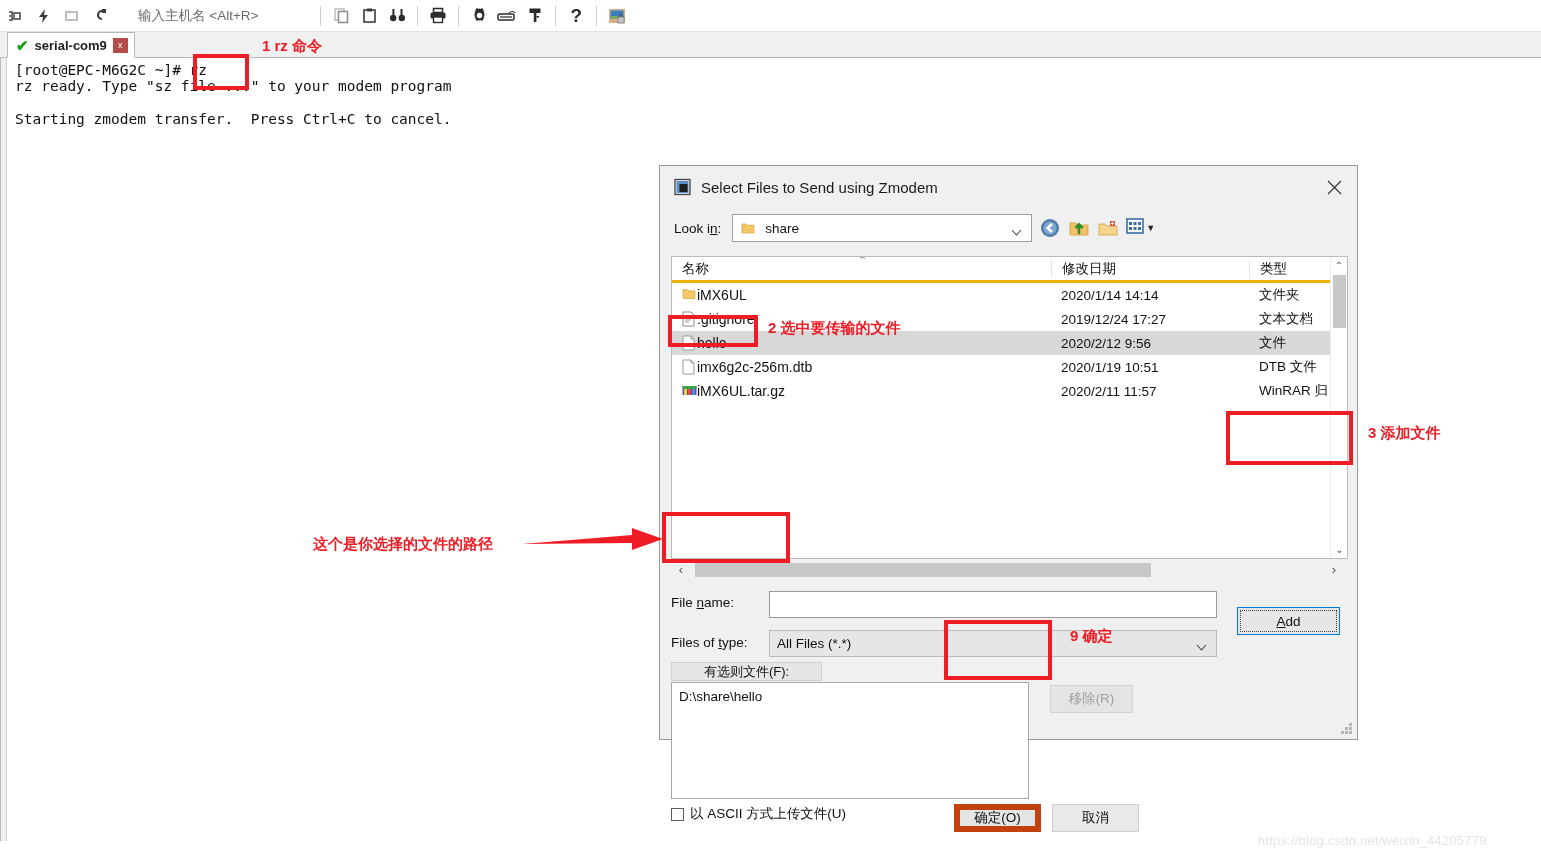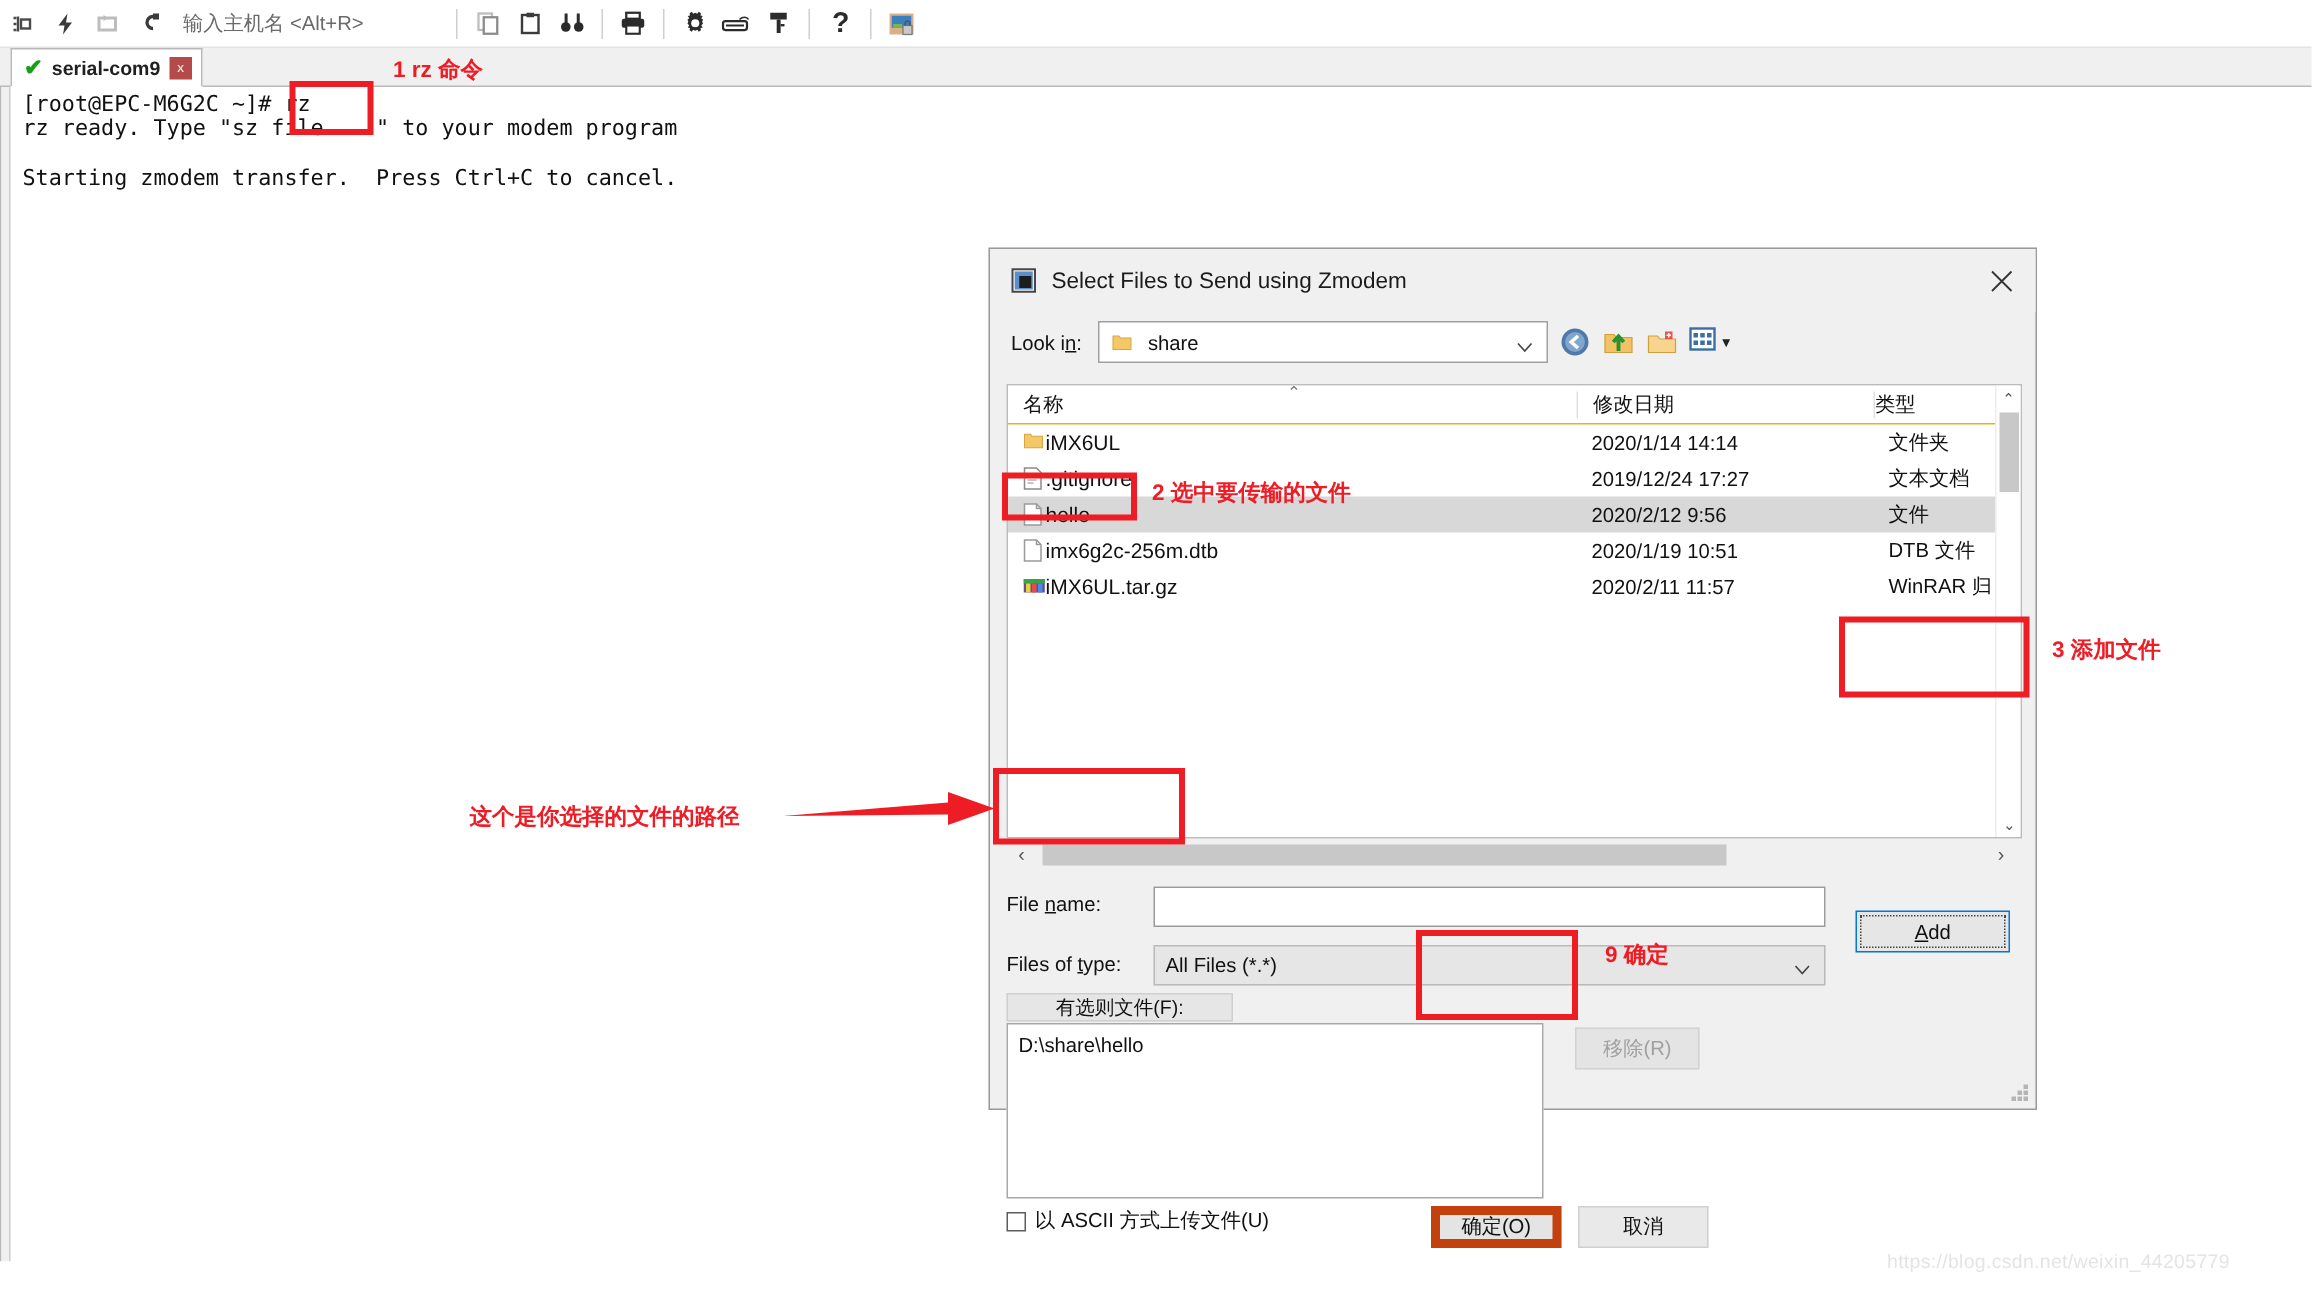--- a/index.html
+++ b/index.html
@@ -21,21 +21,21 @@
   }
   .tb-icon {
     width:28px; height:28px;
     display:flex; align-items:center; justify-content:center;
     color:#4a4a4a;
     flex:0 0 auto;
   }
   .tb-icon svg { display:block; }
   .tb-sep { width:1px; height:20px; background:#cfcfcf; margin:0 6px; flex:0 0 auto; }
   #host-input {
-    color:#6a6a6a; font-size:13.5px; margin-left:8px; white-space:nowrap;
+    color:#6a6a6a; font-size:13.5px; margin-left:24px; white-space:nowrap;
     font-family:"Liberation Sans", sans-serif;
   }
 
   
   #tabbar {
     position:absolute; left:0; top:32px; width:1541px; height:26px;
     background:#f0f0f0;
     border-bottom:1px solid #b9b9b9;
   }
   #tab-serial {
@@ -122,26 +122,26 @@
   #views-arrow { margin-left:2px; color:#222; font-size:9px; }
 
   
   #filelist {
     position:absolute; left:11px; top:90px; width:677px; height:303px;
     background:#ffffff; border:1px solid #bcbcbc;
     overflow:hidden;
   }
   #fl-header {
     position:relative; height:26px; background:#ffffff;
-    border-bottom:1px solid #eab308;
+    border-bottom:3px solid #eab308;
     display:flex; align-items:center;
   }
   .fl-col-name { width:379px; padding-left:10px; font-size:13.5px; color:#111; position:relative; }
   .fl-col-date { width:198px; padding-left:10px; font-size:13.5px; color:#111; border-left:1px solid #e2e2e2; }
-  .fl-col-type { width:80px;  font-size:13.5px; color:#111; border-left:1px solid #e2e2e2; }
+  .fl-col-type { width:80px;  padding-left:10px; font-size:13.5px; color:#111; border-left:1px solid #e2e2e2; }
   #sort-caret {
     position:absolute; left:186px; top:-6px; font-size:11px; color:#777;
   }
   .fl-row {
     display:flex; align-items:center; height:24px;
   }
   .fl-row.selected { background:#d8d8d8; }
   .fl-name { width:379px; padding-left:10px; display:flex; align-items:center; gap:1px; font-size:14px; color:#111; }
   .fl-date { width:198px; padding-left:10px; font-size:13.5px; color:#111; }
   .fl-type { width:80px; padding-left:10px; font-size:13.5px; color:#111; white-space:nowrap; overflow:hidden; }

